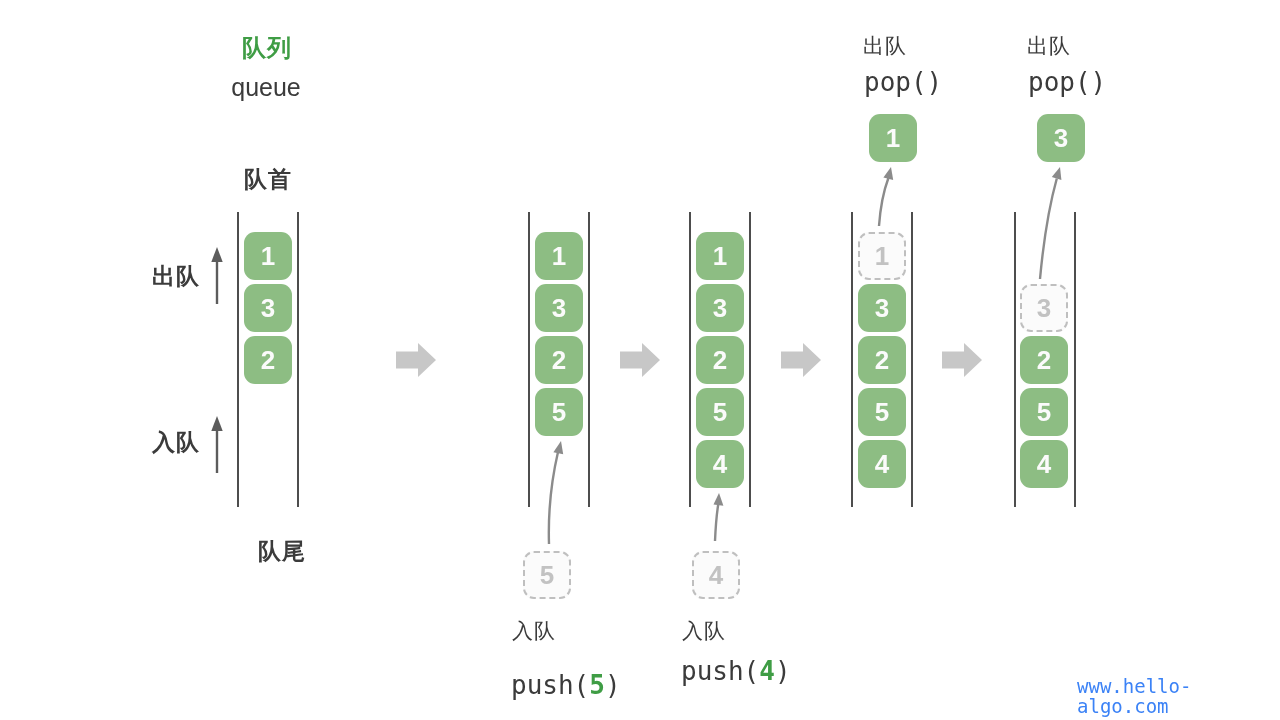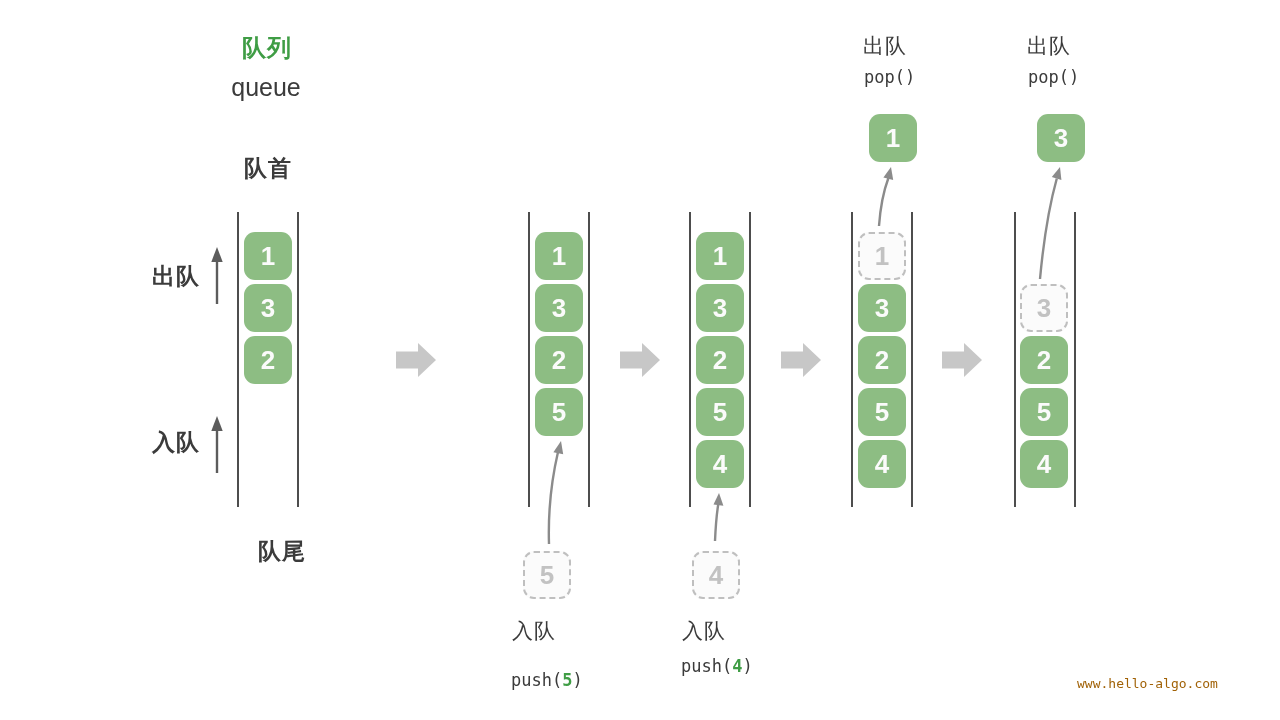--- a/index.html
+++ b/index.html
@@ -30,21 +30,21 @@
   .cjk-bold {
     font-size: 23px; font-weight: 700; color: #3b3b3b;
     letter-spacing: 1px;
   }
   .op-label {
     font-size: 21px; font-weight: 400; color: #3b3b3b;
     letter-spacing: 1px;
   }
   .mono {
     font-family: "DejaVu Sans Mono", monospace;
-    font-size: 17px; color: #3b3b3b;
+    font-size: 26px; color: #3b3b3b;
   }
   .green-num { color: #3f9d45; font-weight: 700; }
 
   .channel {
     position: absolute;
     top: 212px; height: 295px; width: 62px;
     border-left: 2px solid #4d4d4d;
     border-right: 2px solid #4d4d4d;
   }
 
@@ -58,21 +58,21 @@
   }
   .cell.green { background: #8dbd83; color: #fbfbfb; }
   .cell.ghost {
     background: #fbfbfb;
     border: 2px dashed #bfbfbf;
     color: #c2c2c2;
   }
 
   .watermark {
     font-family: "DejaVu Sans Mono", monospace;
-    font-size: 13px; color: #a16207;
+    font-size: 19px; color: #3b82f6;
   }
 </style>
 </head>
 <body>
 
 <div class="canvas">
 
   <svg class="overlay" viewBox="0 0 1280 720">
 
     <g transform="translate(396,343)">
@@ -114,21 +114,21 @@
 
     <g>
       <path d="M 1040 279 C 1043.5 241 1050 203 1056.8 178.5" fill="none" stroke="#8b8b8b" stroke-width="2.4"></path>
       <polygon points="1060,167 1061.4,180 1051.8,177" fill="#8b8b8b"></polygon>
     </g>
   </svg>
 
   <div class="abs centered title" style="left:267px; top:35px;">队列</div>
   <div class="abs centered subtitle" style="left:266px; top:74px;">queue</div>
 
-  <div class="abs centered cjk-bold" style="left:268px; top:156px;">队首</div>
+  <div class="abs centered cjk-bold" style="left:268px; top:167px;">队首</div>
   <div class="abs centered cjk-bold" style="left:268px; top:539px;margin-left:14px;">队尾</div>
   <div class="abs cjk-bold" style="left:152px; top:264px;">出队</div>
   <div class="abs cjk-bold" style="left:152px; top:430px;">入队</div>
 
   <div class="channel" style="left:237px;"></div>
   <div class="channel" style="left:528px;"></div>
   <div class="channel" style="left:689px;"></div>
   <div class="channel" style="left:850.5px;"></div>
   <div class="channel" style="left:1013.5px;"></div>
 

